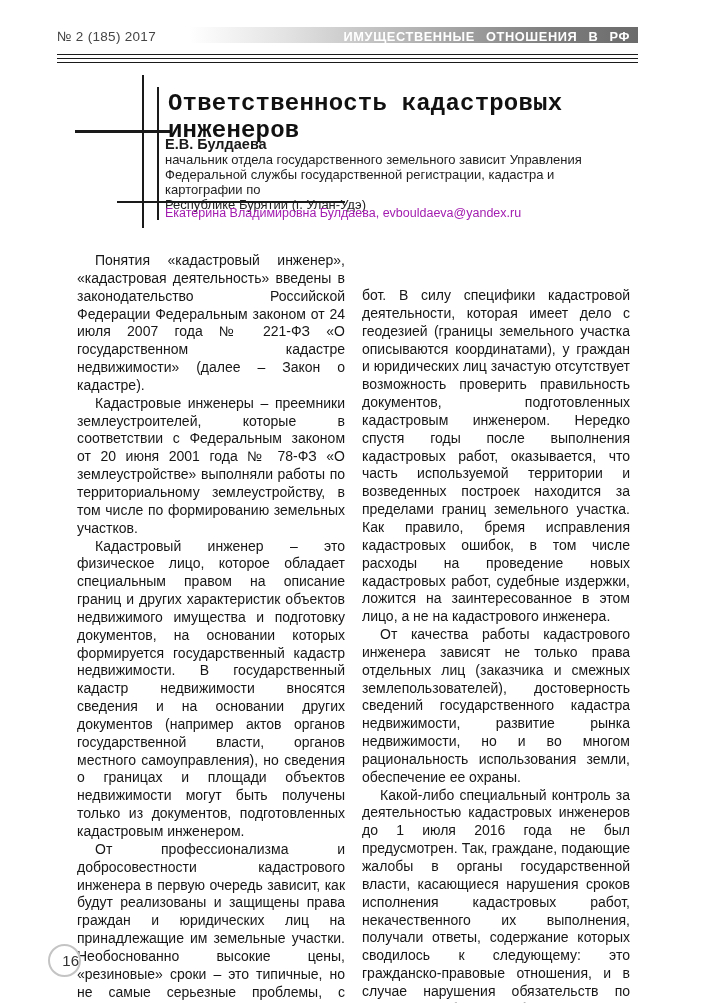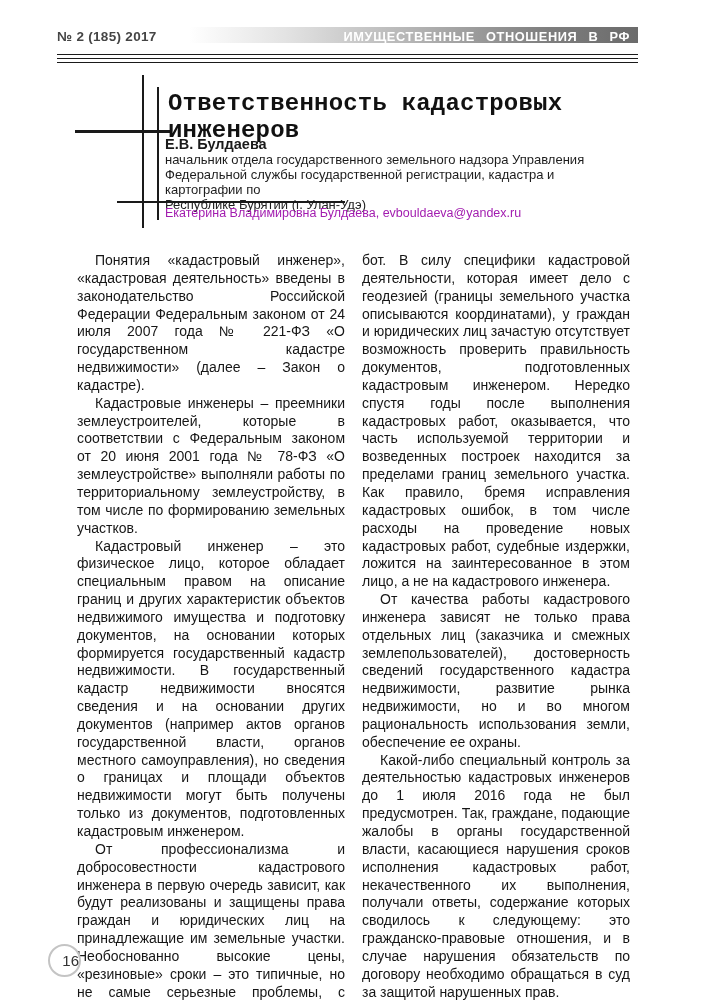--- a/index.html
+++ b/index.html
@@ -12,21 +12,21 @@
     font-family: "Liberation Sans", sans-serif;
     color: #1a1a1a;
     overflow: hidden;
   }
 
   
   .issue-label {
     position: absolute;
     left: 57px; top: 29px;
     font-size: 13.5px;
-    font-weight: bold;
+    font-weight: normal;
     color: #454545;
     letter-spacing: 0.3px;
   }
   .journal-badge {
     position: absolute;
     left: 189px; top: 27px;
     width: 449px; height: 16px;
     background: linear-gradient(90deg, #ffffff 0%, #e2e2e2 22%, #b4b4b4 50%, #7e7e7e 80%, #6b6b6b 100%);
     color: #ffffff;
     font-size: 12.8px;
@@ -93,21 +93,21 @@
     text-align: justify;
     color: #161616;
   }
   .column-1 { left: 77px; }
   .column-2 { left: 362px; }
   .column p {
     margin: 0;
     padding: 0;
     text-indent: 18px;
   }
-  .column-2 p:first-child { text-indent: 0; }
+  .column-2 p:first-child { text-indent: 0; margin-top: 35px; }
 
   
   .page-number-circle {
     position: absolute;
     left: 48px; top: 944px;
     width: 33px; height: 33px;
     border: 2.5px solid #c4c4c4;
     border-radius: 50%;
     background: #ffffff;
     display: flex;
@@ -139,21 +139,21 @@
   <div class="triple-rule"></div>
 
   <div class="decor decor-v1"></div>
   <div class="decor decor-v2"></div>
   <div class="decor decor-h1"></div>
   <div class="decor decor-h2"></div>
 
   <div class="article-title">Ответственность кадастровых инженеров</div>
   <div class="author-name">Е.В. Булдаева</div>
   <div class="author-affiliation">
-      <div>начальник отдела государственного земельного надзора Управления</div>
+      <div>начальник отдела государственного земельного зависит Управления</div>
       <div>Федеральной службы государственной регистрации, кадастра и картографии по</div>
       <div>Республике Бурятии (г. Улан-Удэ)</div>
     </div>
   <div class="author-contact">Екатерина Владимировна Булдаева, evbouldaeva@yandex.ru</div>
 
   <div class="column column-1">
       <p>Понятия «кадастровый инженер», «кадастровая деятельность» введены в законодательство Российской Федерации Федеральным законом от 24 июля 2007 года № 221-ФЗ «О государственном кадастре недвижимости» (далее – Закон о кадастре).</p>
       <p>Кадастровые инженеры – преемники землеустроителей, которые в соответствии с Федеральным законом от 20 июня 2001 года № 78-ФЗ «О землеустройстве» выполняли работы по территориальному землеустройству, в том числе по формированию земельных участков.</p>
       <p>Кадастровый инженер – это физическое лицо, которое обладает специальным правом на описание границ и других характеристик объектов недвижимого имущества и подготовку документов, на основании которых формируется государственный кадастр недвижимости. В государственный кадастр недвижимости вносятся сведения и на основании других документов (например актов органов государственной власти, органов местного самоуправления), но сведения о границах и площади объектов недвижимости могут быть получены только из документов, подготовленных кадастровым инженером.</p>
       <p>От профессионализма и добросовестности кадастрового инженера в первую очередь зависит, как будут реализованы и защищены права граждан и юридических лиц на принадлежащие им земельные участки. Необоснованно высокие цены, «резиновые» сроки – это типичные, но не самые серьезные проблемы, с которыми сталкиваются заказчики кадастровых ра-</p>

